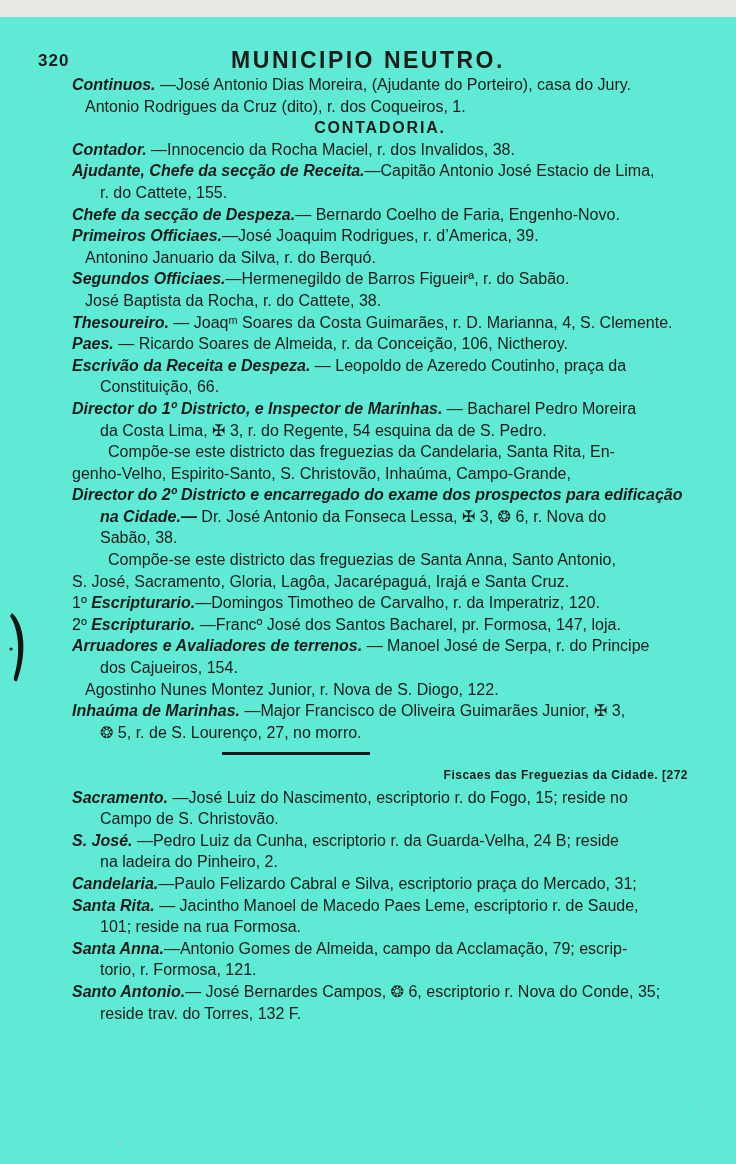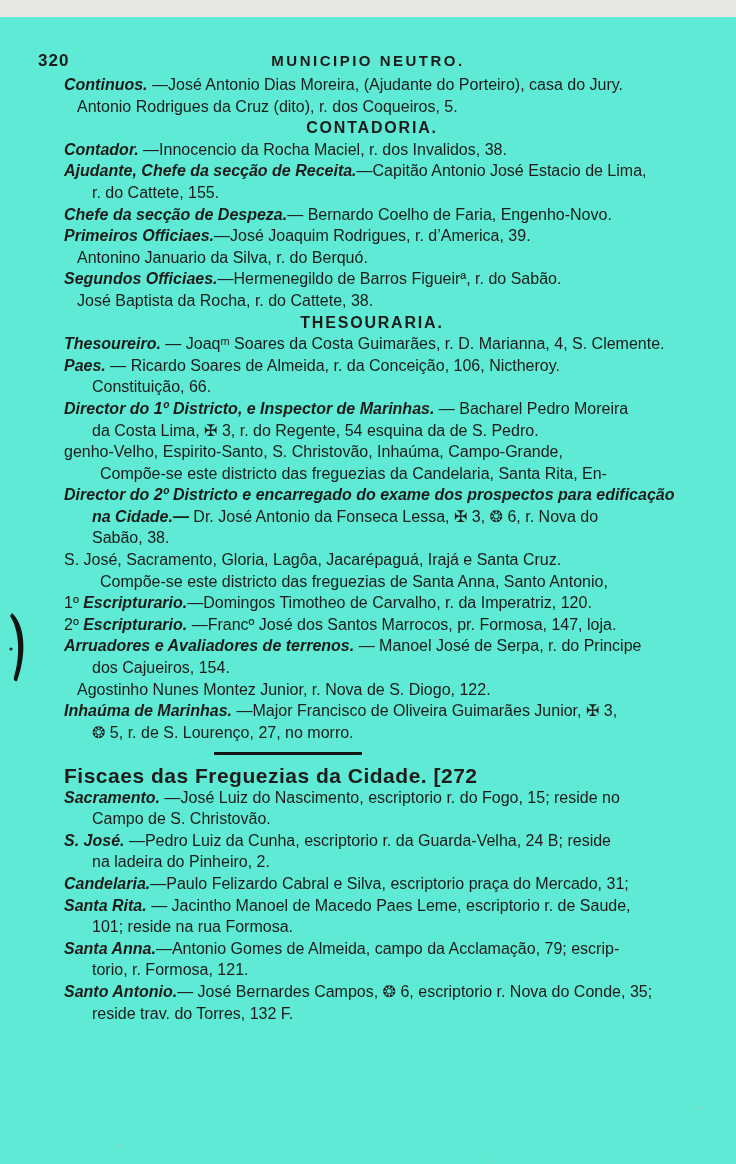--- a/index.html
+++ b/index.html
@@ -3,29 +3,29 @@
 <meta charset="utf-8">
 <style>
   html,body { margin:0; padding:0; background:#e8e8e4; }
   .sheet {
     position:relative; width:736px; height:1164px; margin:17px auto;
     background:#5eead4; color:#1d1c1a; overflow:hidden;
     font-family:Liberation Sans, sans-serif; font-size:16px; line-height:21.6px;
   }
   .head { position:absolute; top:33px; left:0; width:736px; height:24px; }
   .pnum { position:absolute; left:38px; top:0; font-size:17px; font-weight:bold; letter-spacing:1px; }
-  .rtitle { display:block; text-align:center; font-size:15px; font-weight:bold; letter-spacing:2.5px; }
-  .bodycol { position:absolute; top:57px; left:64px; width:616px; }
+  .rtitle { display:block; text-align:center; font-size:23px; font-weight:bold; letter-spacing:2.5px; }
+  .bodycol { position:absolute; top:57px; left:72px; width:616px; }
   .ln { white-space:nowrap; }
   .i1 { padding-left:28px; }
   .i2 { padding-left:13px; }
   .pi { padding-left:36px; }
   .it { font-style:italic; font-weight:bold; }
   .sh { text-align:center; font-size:16px; font-weight:bold; letter-spacing:1.8px; line-height:21.6px; }
-  .bh { text-align:left; font-size:21px; font-weight:bold; letter-spacing:0.5px; line-height:21.6px; }
+  .bh { text-align:right; font-size:12px; font-weight:bold; letter-spacing:0.5px; line-height:21.6px; }
   .rulerow { height:21.6px; position:relative; }
   .rule { position:absolute; top:9px; left:150px; width:148px; height:3px; background:#161616; }
   .smudge { position:absolute; left:5px; top:594px; width:26px; height:72px; }
   .speck { position:absolute; width:2px; height:2px; background:#b9b6ad; border-radius:50%; }
 </style>
 </head>
 <body>
 
 <div class="sheet">
 
@@ -35,51 +35,51 @@
   </div>
 
   <svg class="smudge" viewBox="0 0 26 72" xmlns="http://www.w3.org/2000/svg">
     <path d="M7,2 C19,13 23,40 12,70 C10,71 8,69 9,66 C16,44 14,18 5,5 Z" fill="#141414"></path>
     <circle cx="6" cy="38" r="1.6" fill="#2a2a2a"></circle>
   </svg>
 
   <div class="bodycol">
 
     <div class="ln"><span class="it">Continuos.</span><span> —José Antonio Dias Moreira, (Ajudante do Porteiro), casa do Jury.</span></div>
-    <div class="ln i2"><span>Antonio Rodrigues da Cruz (dito), r. dos Coqueiros, 5.</span></div>
+    <div class="ln i2"><span>Antonio Rodrigues da Cruz (dito), r. dos Coqueiros, 1.</span></div>
 
     <div class="sh">CONTADORIA.</div>
 
     <div class="ln"><span class="it">Contador.</span><span> —Innocencio da Rocha Maciel, r. dos Invalidos, 38.</span></div>
     <div class="ln"><span class="it">Ajudante, Chefe da secção de Receita.</span><span>—Capitão Antonio José Estacio de Lima,</span></div>
     <div class="ln i1"><span>r. do Cattete, 155.</span></div>
     <div class="ln"><span class="it">Chefe da secção de Despeza.</span><span>— Bernardo Coelho de Faria, Engenho-Novo.</span></div>
     <div class="ln"><span class="it">Primeiros Officiaes.</span><span>—José Joaquim Rodrigues, r. d’America, 39.</span></div>
     <div class="ln i2"><span>Antonino Januario da Silva, r. do Berquó.</span></div>
     <div class="ln"><span class="it">Segundos Officiaes.</span><span>—Hermenegildo de Barros Figueirª, r. do Sabão.</span></div>
     <div class="ln i2"><span>José Baptista da Rocha, r. do Cattete, 38.</span></div>
 
-    <div class="sh">THESOURARIA.</div>
 
     <div class="ln"><span class="it">Thesoureiro.</span><span> — Joaqᵐ Soares da Costa Guimarães, r. D. Marianna, 4, S. Clemente.</span></div>
     <div class="ln"><span class="it">Paes.</span><span> — Ricardo Soares de Almeida, r. da Conceição, 106, Nictheroy.</span></div>
+    <div class="ln"><span class="it">Escrivão da Receita e Despeza.</span><span> — Leopoldo de Azeredo Coutinho, praça da</span></div>
     <div class="ln i1"><span>Constituição, 66.</span></div>
 
 
     <div class="ln"><span class="it">Director do 1º Districto, e Inspector de Marinhas.</span><span> — Bacharel Pedro Moreira</span></div>
     <div class="ln i1"><span>da Costa Lima, ✠ 3, r. do Regente, 54 esquina da de S. Pedro.</span></div>
+    <div class="ln pi"><span>Compõe-se este districto das freguezias da Candelaria, Santa Rita, En-</span></div>
     <div class="ln"><span>genho-Velho, Espirito-Santo, S. Christovão, Inhaúma, Campo-Grande,</span></div>
-    <div class="ln pi"><span>Compõe-se este districto das freguezias da Candelaria, Santa Rita, En-</span></div>
     <div class="ln"><span class="it">Director do 2º Districto e encarregado do exame dos prospectos para edificação</span></div>
     <div class="ln i1"><span class="it">na Cidade.—</span><span> Dr. José Antonio da Fonseca Lessa, ✠ 3, ❂ 6, r. Nova do</span></div>
     <div class="ln i1"><span>Sabão, 38.</span></div>
+    <div class="ln pi"><span>Compõe-se este districto das freguezias de Santa Anna, Santo Antonio,</span></div>
     <div class="ln"><span>S. José, Sacramento, Gloria, Lagôa, Jacarépaguá, Irajá e Santa Cruz.</span></div>
-    <div class="ln pi"><span>Compõe-se este districto das freguezias de Santa Anna, Santo Antonio,</span></div>
     <div class="ln"><span>1º </span><span class="it">Escripturario.</span><span>—Domingos Timotheo de Carvalho, r. da Imperatriz, 120.</span></div>
-    <div class="ln"><span>2º </span><span class="it">Escripturario.</span><span> —Francº José dos Santos Marrocos, pr. Formosa, 147, loja.</span></div>
+    <div class="ln"><span>2º </span><span class="it">Escripturario.</span><span> —Francº José dos Santos Bacharel, pr. Formosa, 147, loja.</span></div>
     <div class="ln"><span class="it">Arruadores e Avaliadores de terrenos.</span><span> — Manoel José de Serpa, r.  do Principe</span></div>
     <div class="ln i1"><span>dos Cajueiros, 154.</span></div>
     <div class="ln i2"><span>Agostinho Nunes Montez Junior, r. Nova de S. Diogo, 122.</span></div>
     <div class="ln"><span class="it">Inhaúma de Marinhas.</span><span> —Major Francisco de Oliveira Guimarães Junior, ✠ 3,</span></div>
     <div class="ln i1"><span>❂ 5, r. de S. Lourenço, 27, no morro.</span></div>
 
     <div class="rulerow">
         <div class="rule"></div>
       </div>
 

